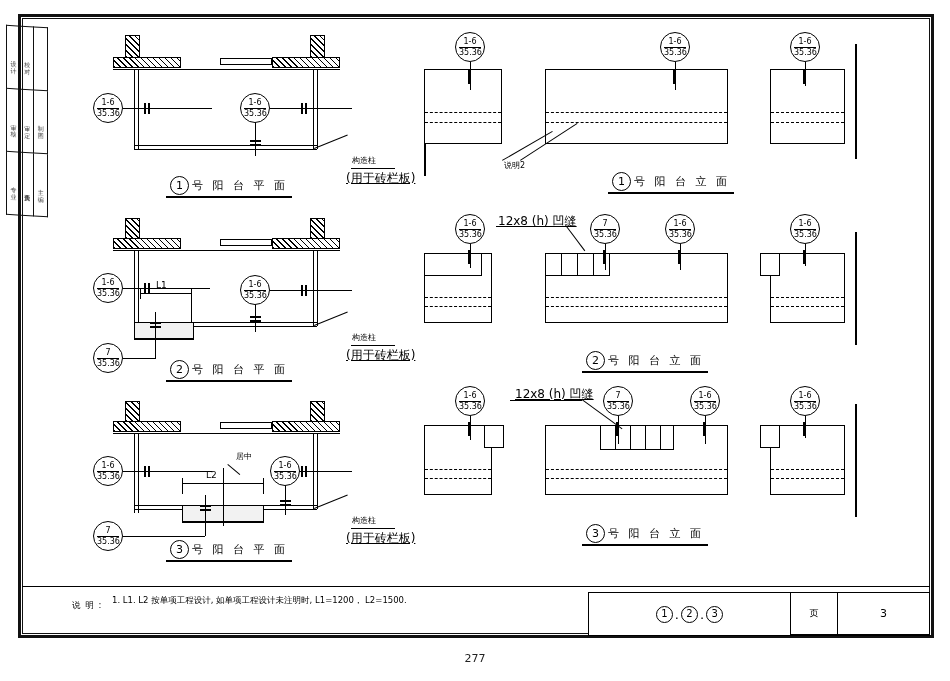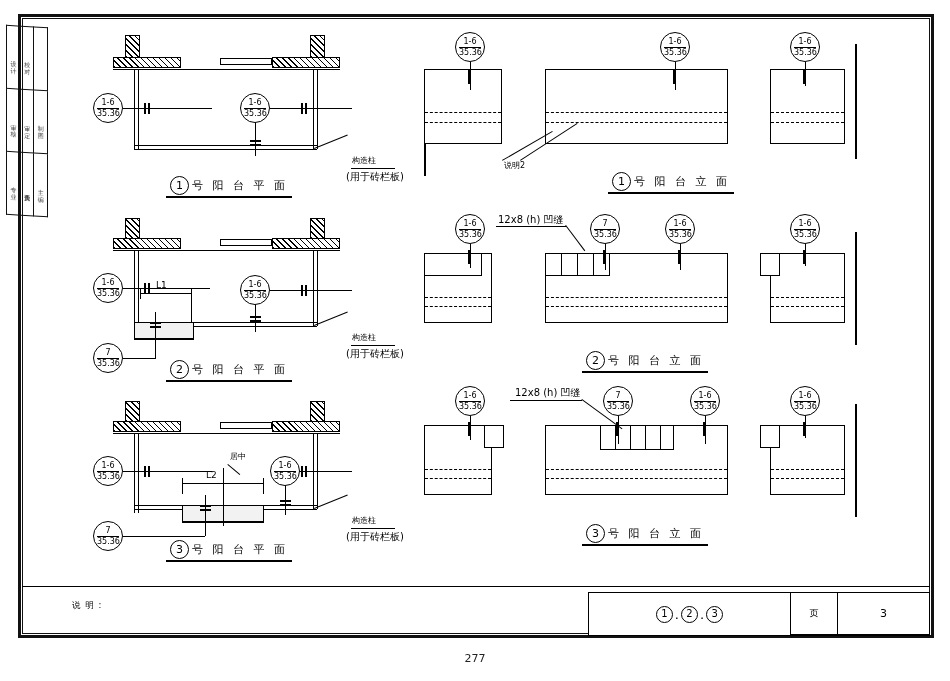--- a/index.html
+++ b/index.html
@@ -21,21 +21,21 @@
   .stamp-tbl td{border:1px solid #111;padding:0;vertical-align:middle;
                 text-align:center;width:33.33%;}
   .vtxt{writing-mode:vertical-rl;text-orientation:upright;
         font-size:6px;line-height:1.05;letter-spacing:0px;
         display:inline-block;filter:blur(0.25px);opacity:.82;}
 
   
   .t{position:absolute;white-space:nowrap;}
   .cn{font-family:"DejaVu Sans","Liberation Sans",sans-serif;}
   .sm{font-size:8px;}
-  .xs{font-size:10px;}
+  .xs{font-size:12px;text-decoration:underline;}
 
   
   .bub{position:absolute;width:30px;height:30px;border:1.3px solid #000;
        border-radius:50%;background:#fff;box-sizing:border-box;
        display:flex;flex-direction:column;align-items:center;justify-content:center;
        line-height:1;}
   .bub .up{font-size:8px;margin-bottom:0px;padding-bottom:1px;}
   .bub .dn{font-size:8px;border-top:1.1px solid #000;padding-top:1px;width:22px;text-align:center;}
   .bub-lead{position:absolute;width:1px;background:#000;}
   .bub-h{position:absolute;height:1px;background:#000;}
@@ -406,21 +406,21 @@
     <div class="tick" style="left:301px;top:466px;"></div>
     <div class="tick" style="left:305px;top:466px;"></div>
 
     <div class="ln lnv" style="left:285px;top:471px;height:44px;"></div>
     <div class="tick" style="left:280px;top:500px;width:11px;height:1.6px;"></div>
     <div class="tick" style="left:280px;top:504px;width:11px;height:1.6px;"></div>
     <div class="ln lnv" style="left:205px;top:495px;height:28px;"></div>
     <div class="tick" style="left:200px;top:505px;width:11px;height:1.6px;"></div>
     <div class="tick" style="left:200px;top:509px;width:11px;height:1.6px;"></div>
 
-    <div class="t cn sm" style="left:230px;top:451px;">居中</div>
+    <div class="t cn sm" style="left:236px;top:451px;">居中</div>
     <div class="leader" style="left:228px;top:464px;width:16px;transform:rotate(40deg);"></div>
     <div class="ln lnv" style="left:223px;top:468px;height:58px;"></div>
 
     <div class="dimline" style="left:182px;top:483px;width:82px;"></div>
     <div class="dimtick" style="left:182px;top:478px;height:16px;"></div>
     <div class="dimtick" style="left:263px;top:478px;height:16px;"></div>
     <div class="dimlabel" style="left:206px;top:470px;">L2</div>
 
     <div class="bub" style="left:93px;top:456px;">
       <span class="up">1-6</span>
@@ -509,20 +509,21 @@
 
     <div class="figtitle" style="left:586px;top:524px;">
       <span class="circnum">3</span>
       <span class="lbl cn">号 阳 台 立 面</span>
     </div>
     <div class="figtitle-underline" style="left:582px;top:544px;width:126px;"></div>
   </div>
 
   <div class="notes-label cn">说 明 :</div>
   <div class="notes-body cn">
+    <div>1. L1. L2 按单项工程设计, 如单项工程设计未注明时, L1=1200， L2=1500.</div>
   </div>
 
   <div class="ln lnh2" style="left:22px;top:586px;width:908px;height:1.4px;"></div>
 
   <div class="tblock">
     <div class="tb-title">
       <span class="circnum" style="width:15px;height:15px;font-size:10px;">1</span>
       <span>.</span>
       <span class="circnum" style="width:15px;height:15px;font-size:10px;">2</span>
       <span>.</span>

